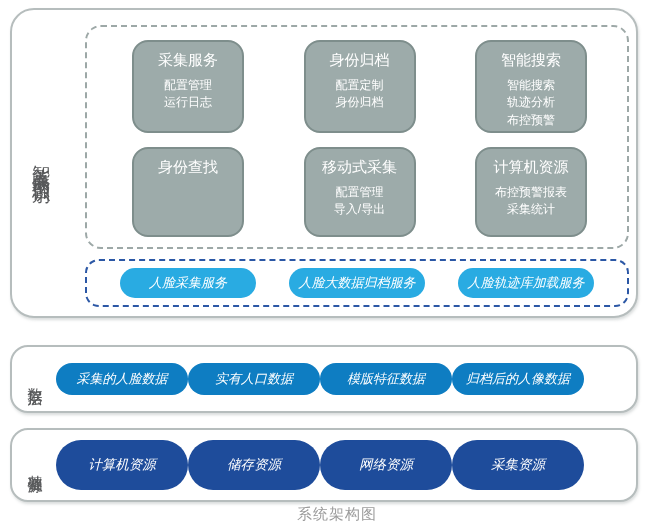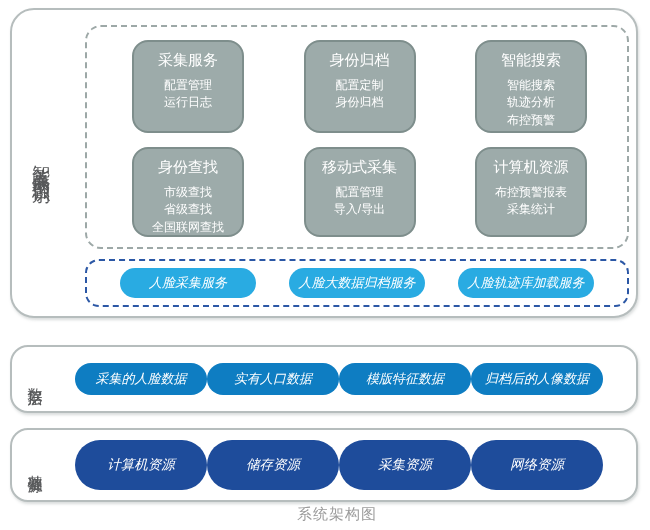--- a/index.html
+++ b/index.html
@@ -74,21 +74,21 @@
     font-style: italic;
   }
   .service-pill { width: 136px; height: 30px; background: #29abe2; font-size: 13px; }
 
   .pill-row {
     position: absolute;
     left: 0; top: 0;
     width: 100%; height: 100%;
     display: flex;
     align-items: center;
-    justify-content: center;
+    justify-content: flex-start;
     padding: 0 14px 0 44px;
   }
   .data-pill  { width: 132px; height: 32px; background: #0e7dc2; font-size: 13px; }
   .infra-pill { width: 132px; height: 50px; background: #1e4c9b; font-size: 13.5px; }
 
   #caption {
     position: absolute;
     left: 12px; top: 505px;
     width: 100%;
     text-align: center;
@@ -124,25 +124,20 @@
         <div class="module-items">
           <div class="module-item">智能搜索</div>
           <div class="module-item">轨迹分析</div>
           <div class="module-item">布控预警</div>
         </div>
       </div>
     </div>
     <div class="module-row r2">
       <div class="module">
         <div class="module-title">身份查找</div>
-        <div class="module-items">
-          <div class="module-item">市级查找</div>
-          <div class="module-item">省级查找</div>
-          <div class="module-item">全国联网查找</div>
-        </div>
       </div>
       <div class="module">
         <div class="module-title">移动式采集</div>
         <div class="module-items">
           <div class="module-item">配置管理</div>
           <div class="module-item">导入/导出</div>
         </div>
       </div>
       <div class="module">
         <div class="module-title">计算机资源</div>
@@ -169,18 +164,18 @@
     <div class="pill data-pill">模版特征数据</div>
     <div class="pill data-pill">归档后的人像数据</div>
   </div>
 </div>
 
 <div class="panel" id="infra-panel">
   <div class="vlabel" id="infra-label">基础资源</div>
   <div class="pill-row">
     <div class="pill infra-pill">计算机资源</div>
     <div class="pill infra-pill">储存资源</div>
+    <div class="pill infra-pill">网络资源</div>
     <div class="pill infra-pill">采集资源</div>
-    <div class="pill infra-pill">网络资源</div>
   </div>
 </div>
 
 <div id="caption">系统架构图</div>
 
 </body></html>

